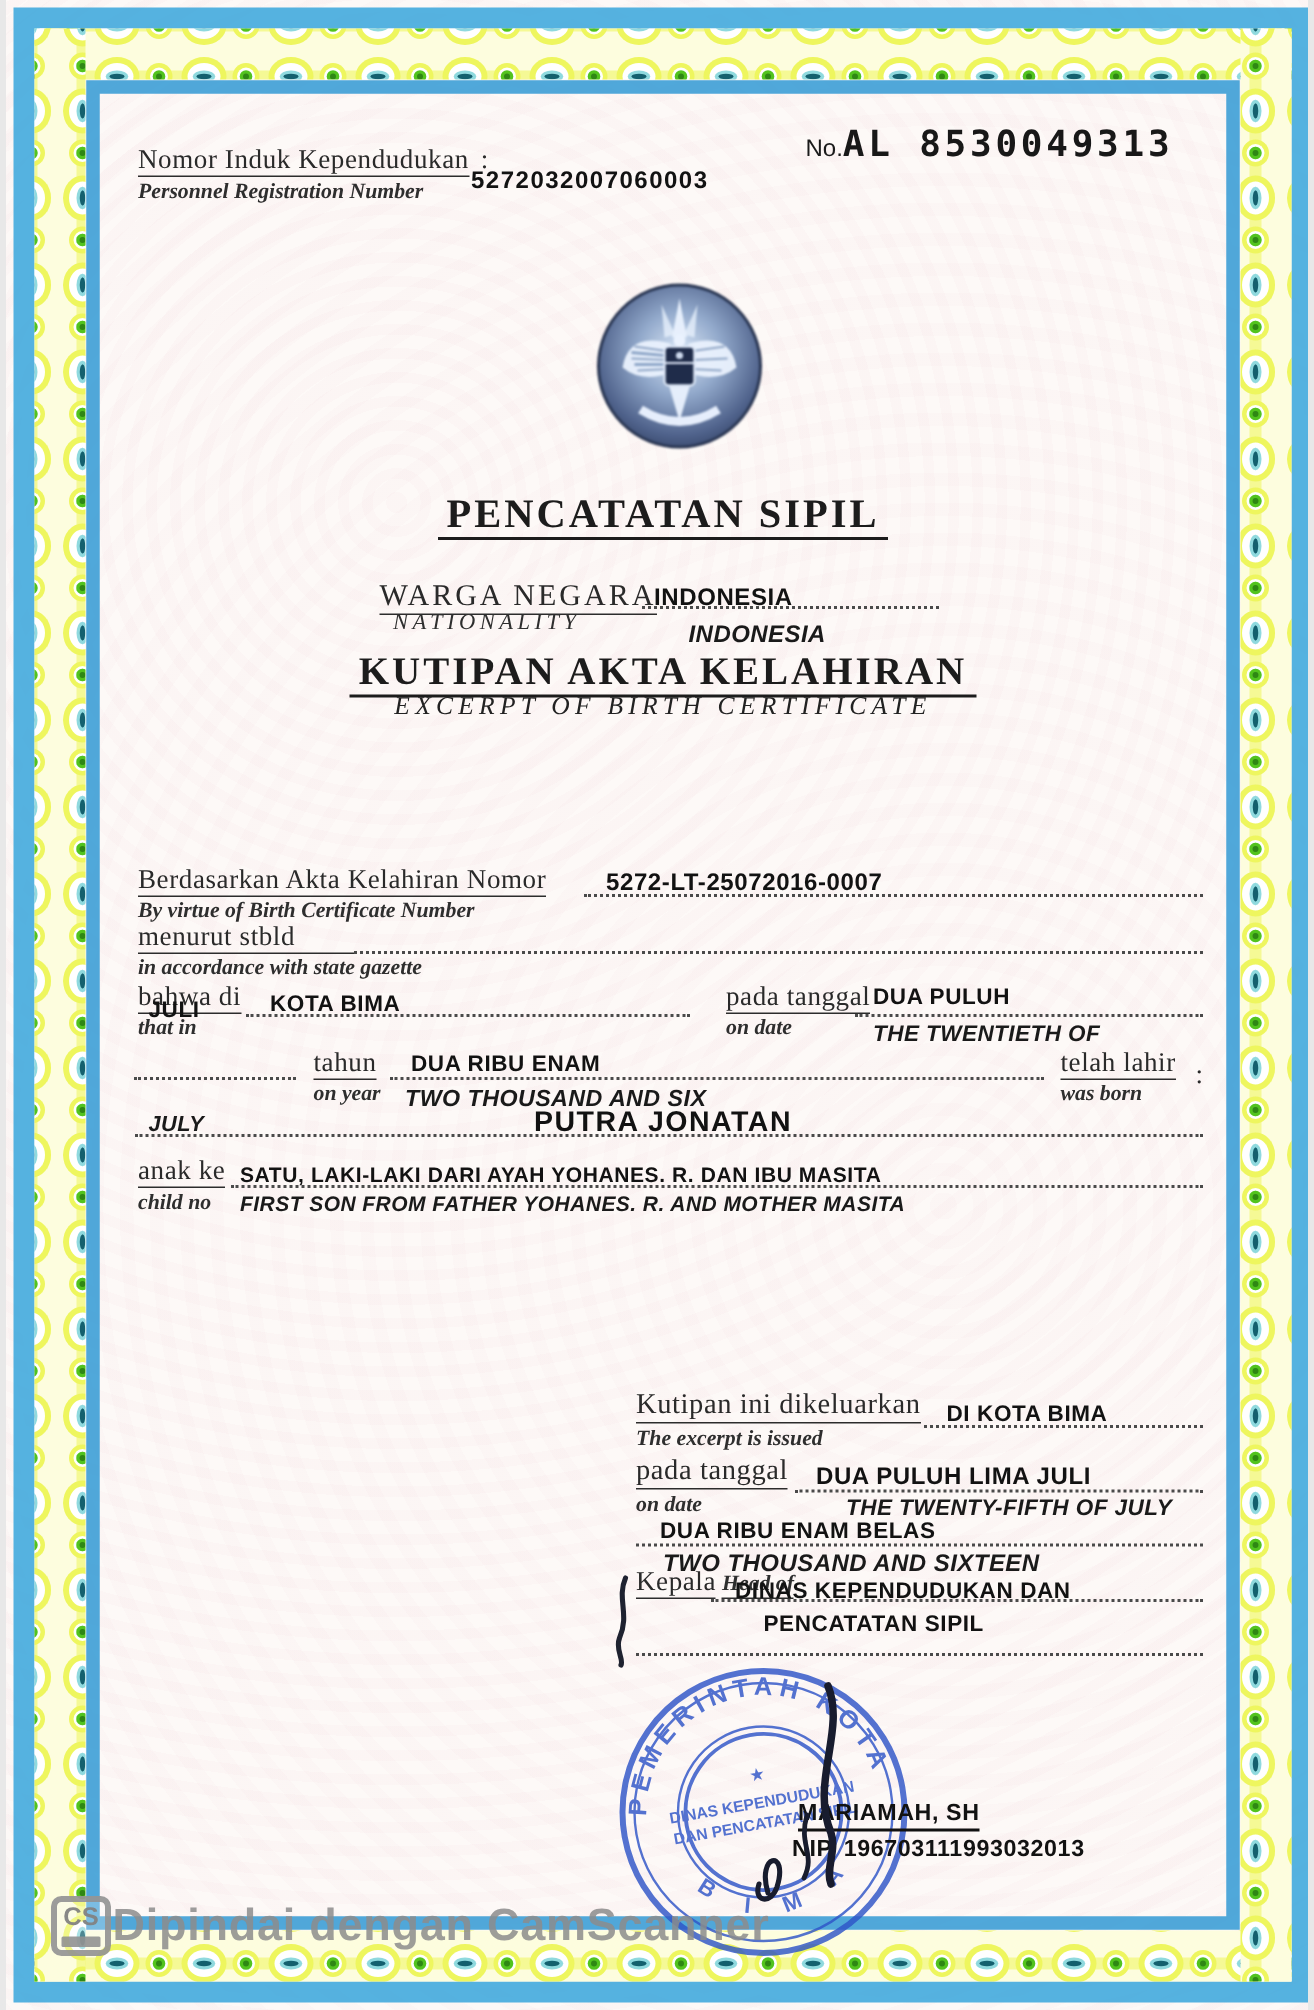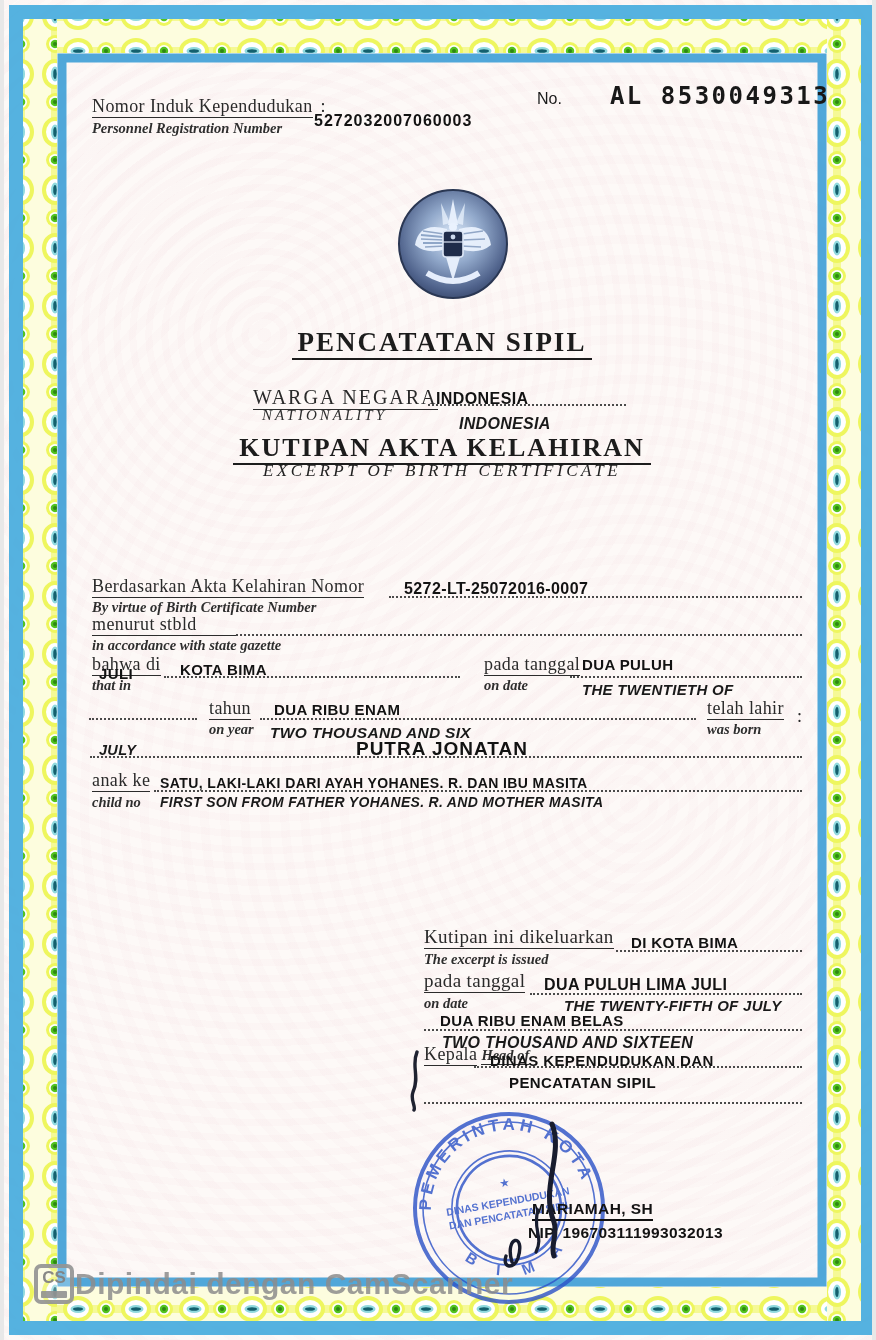--- a/index.html
+++ b/index.html
@@ -19,21 +19,21 @@
   .lbl{font-family:"Liberation Serif",serif;font-size:18px;color:#2a2a2a;letter-spacing:.4px;white-space:nowrap;}
   .lbl.u{border-bottom:1.6px solid #2c2c2c;padding-bottom:1px;}
   .en{font-family:"Liberation Serif",serif;font-style:italic;font-weight:bold;font-size:14.5px;color:#2e2e2e;white-space:nowrap;}
   .val{font-family:"Liberation Sans",sans-serif;font-weight:bold;font-size:15px;color:#121212;letter-spacing:.4px;white-space:nowrap;}
   .vale{font-family:"Liberation Sans",sans-serif;font-weight:bold;font-style:italic;font-size:14.5px;color:#1a1a1a;letter-spacing:.3px;white-space:nowrap;}
   .dots{border-bottom:2.2px dotted #4a4a4a;height:0;}
   .center{width:748px;left:64px;text-align:center;}
   .h-id{font-family:"Liberation Serif",serif;font-weight:bold;font-size:27px;letter-spacing:2px;color:#1c1c1c;}
   .h-id .inner{border-bottom:2.2px solid #1c1c1c;padding:0 6px 1px 6px;}
   .h-en{font-family:"Liberation Serif",serif;font-style:italic;font-size:16px;letter-spacing:5px;color:#222;}
-  .docno{font-family:"DejaVu Sans Mono",monospace;font-weight:600;font-size:24px;letter-spacing:2.5px;color:#181818;margin-left:48px;}
+  .docno{font-family:"DejaVu Sans Mono",monospace;font-weight:600;font-size:24px;letter-spacing:2.5px;color:#181818;}
   .wm{color:rgba(140,140,140,0.85);font-family:"Liberation Sans",sans-serif;font-size:30px;letter-spacing:.5px;white-space:nowrap;font-weight:bold;}
 </style>
 </head>
 <body>
 
 <div class="page">
 
   <svg class="abs" style="left:0;top:0;" width="876" height="1340" viewBox="0 0 876 1340">
     <defs>
       <pattern id="gh" width="58" height="34" patternUnits="userSpaceOnUse">

